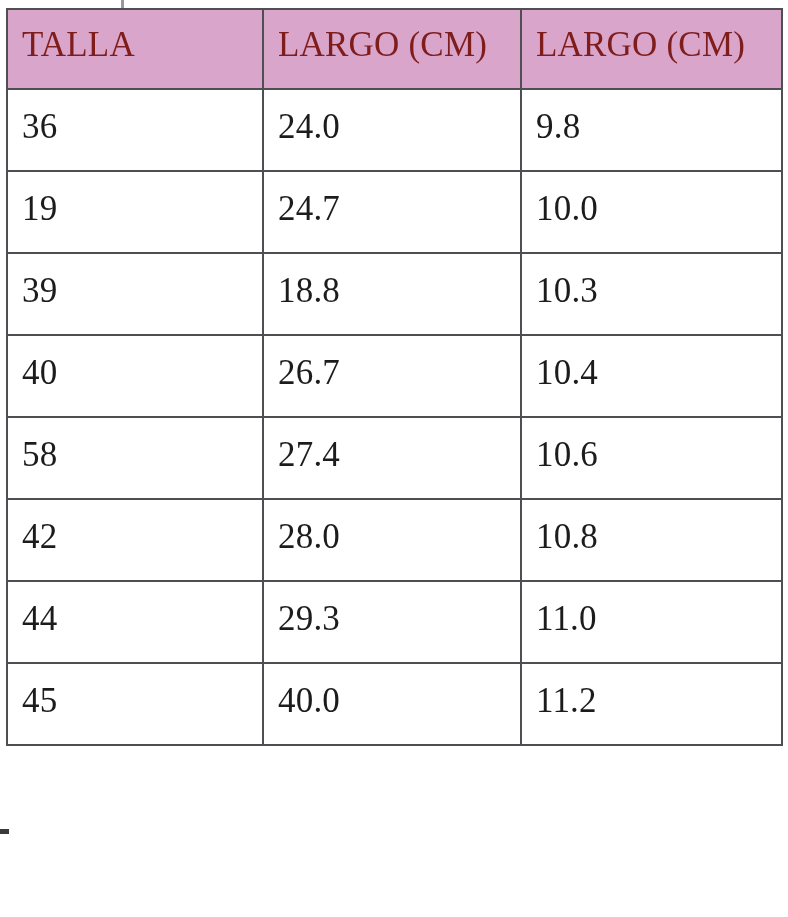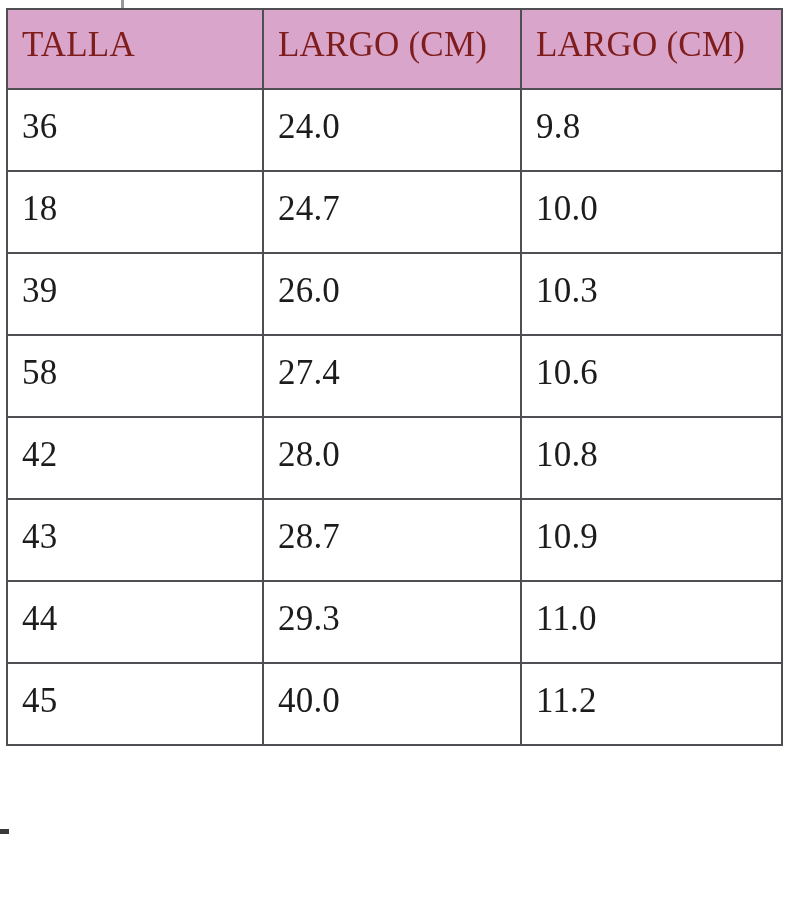--- a/index.html
+++ b/index.html
@@ -110,43 +110,43 @@
         <th>LARGO (CM)</th>
       </tr>
     </thead>
     <tbody>
       <tr>
         <td>36</td>
         <td>24.0</td>
         <td>9.8</td>
       </tr>
       <tr>
-        <td>18</td>
+        <td>19</td>
         <td>24.7</td>
         <td>10.0</td>
       </tr>
       <tr>
         <td>39</td>
-        <td>26.0</td>
+        <td>18.8</td>
         <td>10.3</td>
+      </tr>
+      <tr>
+        <td>40</td>
+        <td>26.7</td>
+        <td>10.4</td>
       </tr>
       <tr>
         <td>58</td>
         <td>27.4</td>
         <td>10.6</td>
       </tr>
       <tr>
         <td>42</td>
         <td>28.0</td>
         <td>10.8</td>
-      </tr>
-      <tr>
-        <td>43</td>
-        <td>28.7</td>
-        <td>10.9</td>
       </tr>
       <tr>
         <td>44</td>
         <td>29.3</td>
         <td>11.0</td>
       </tr>
       <tr>
         <td>45</td>
         <td>40.0</td>
         <td>11.2</td>

